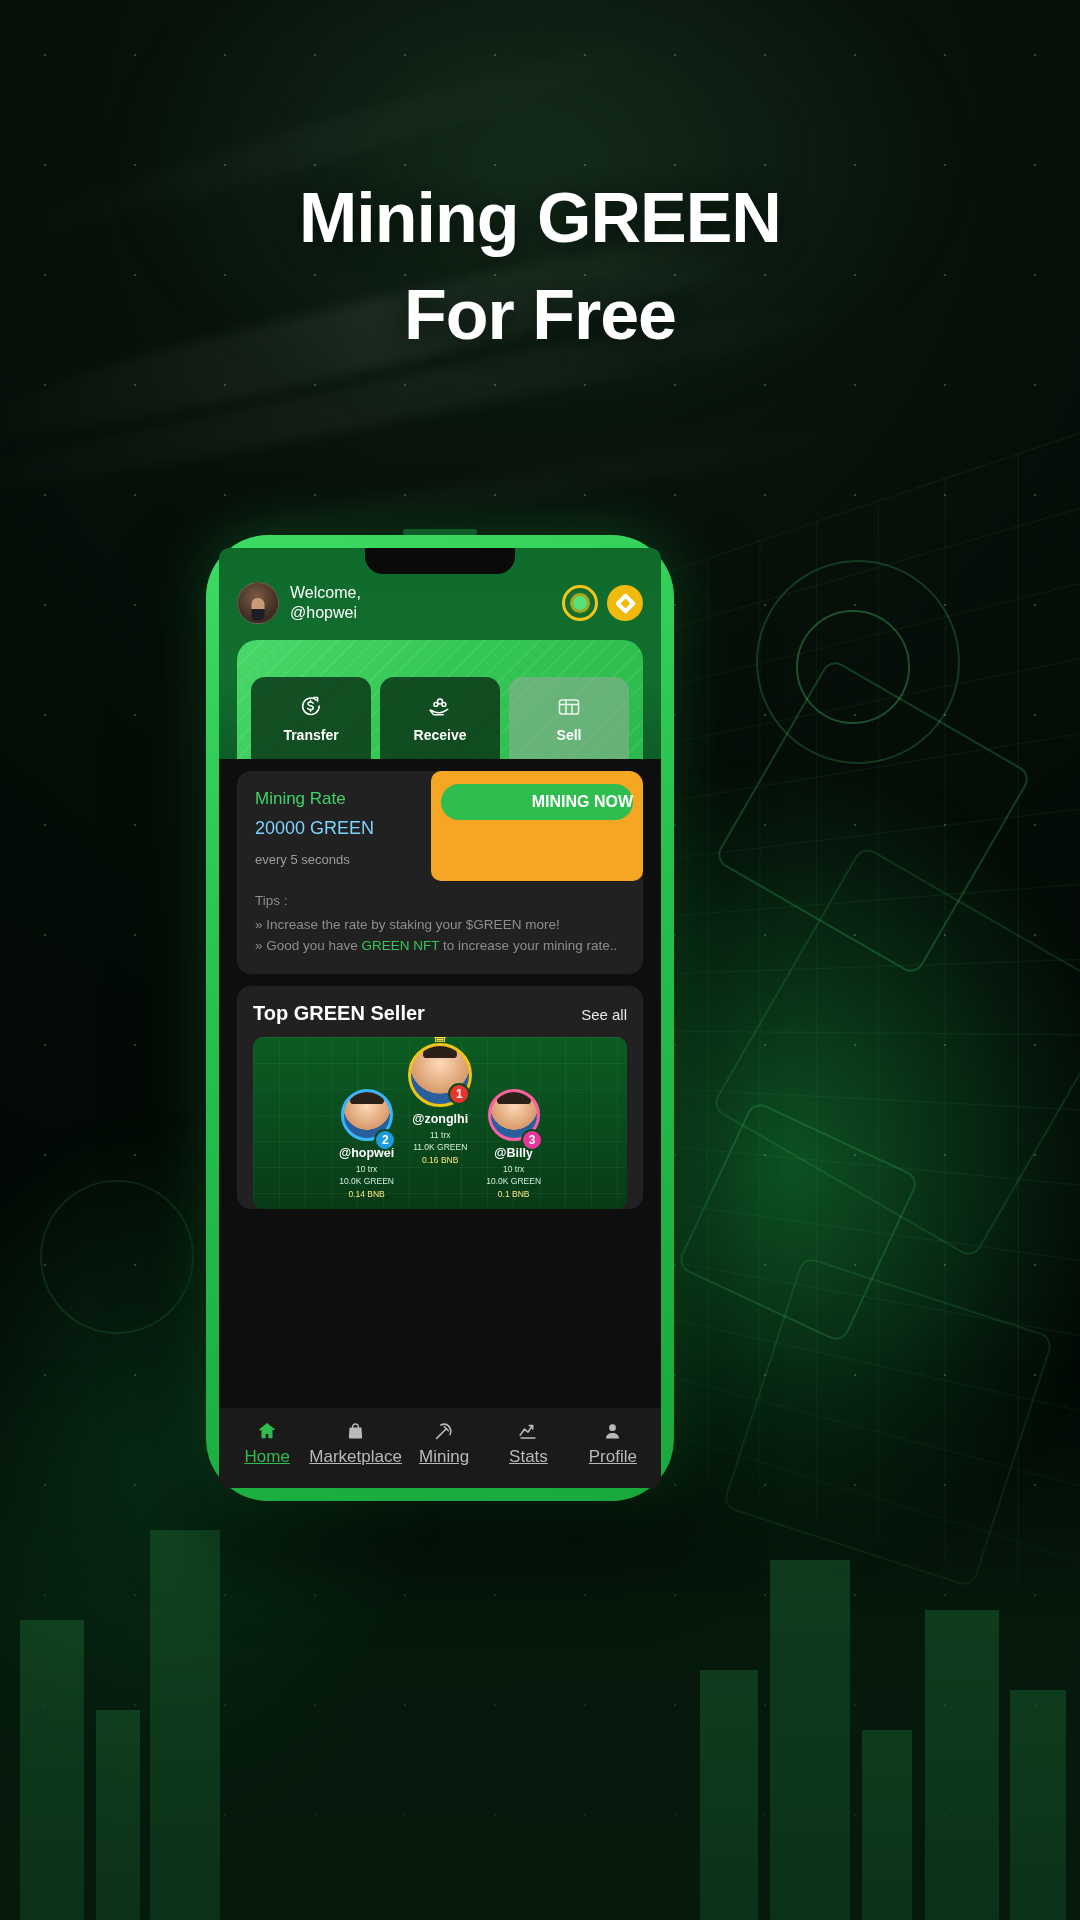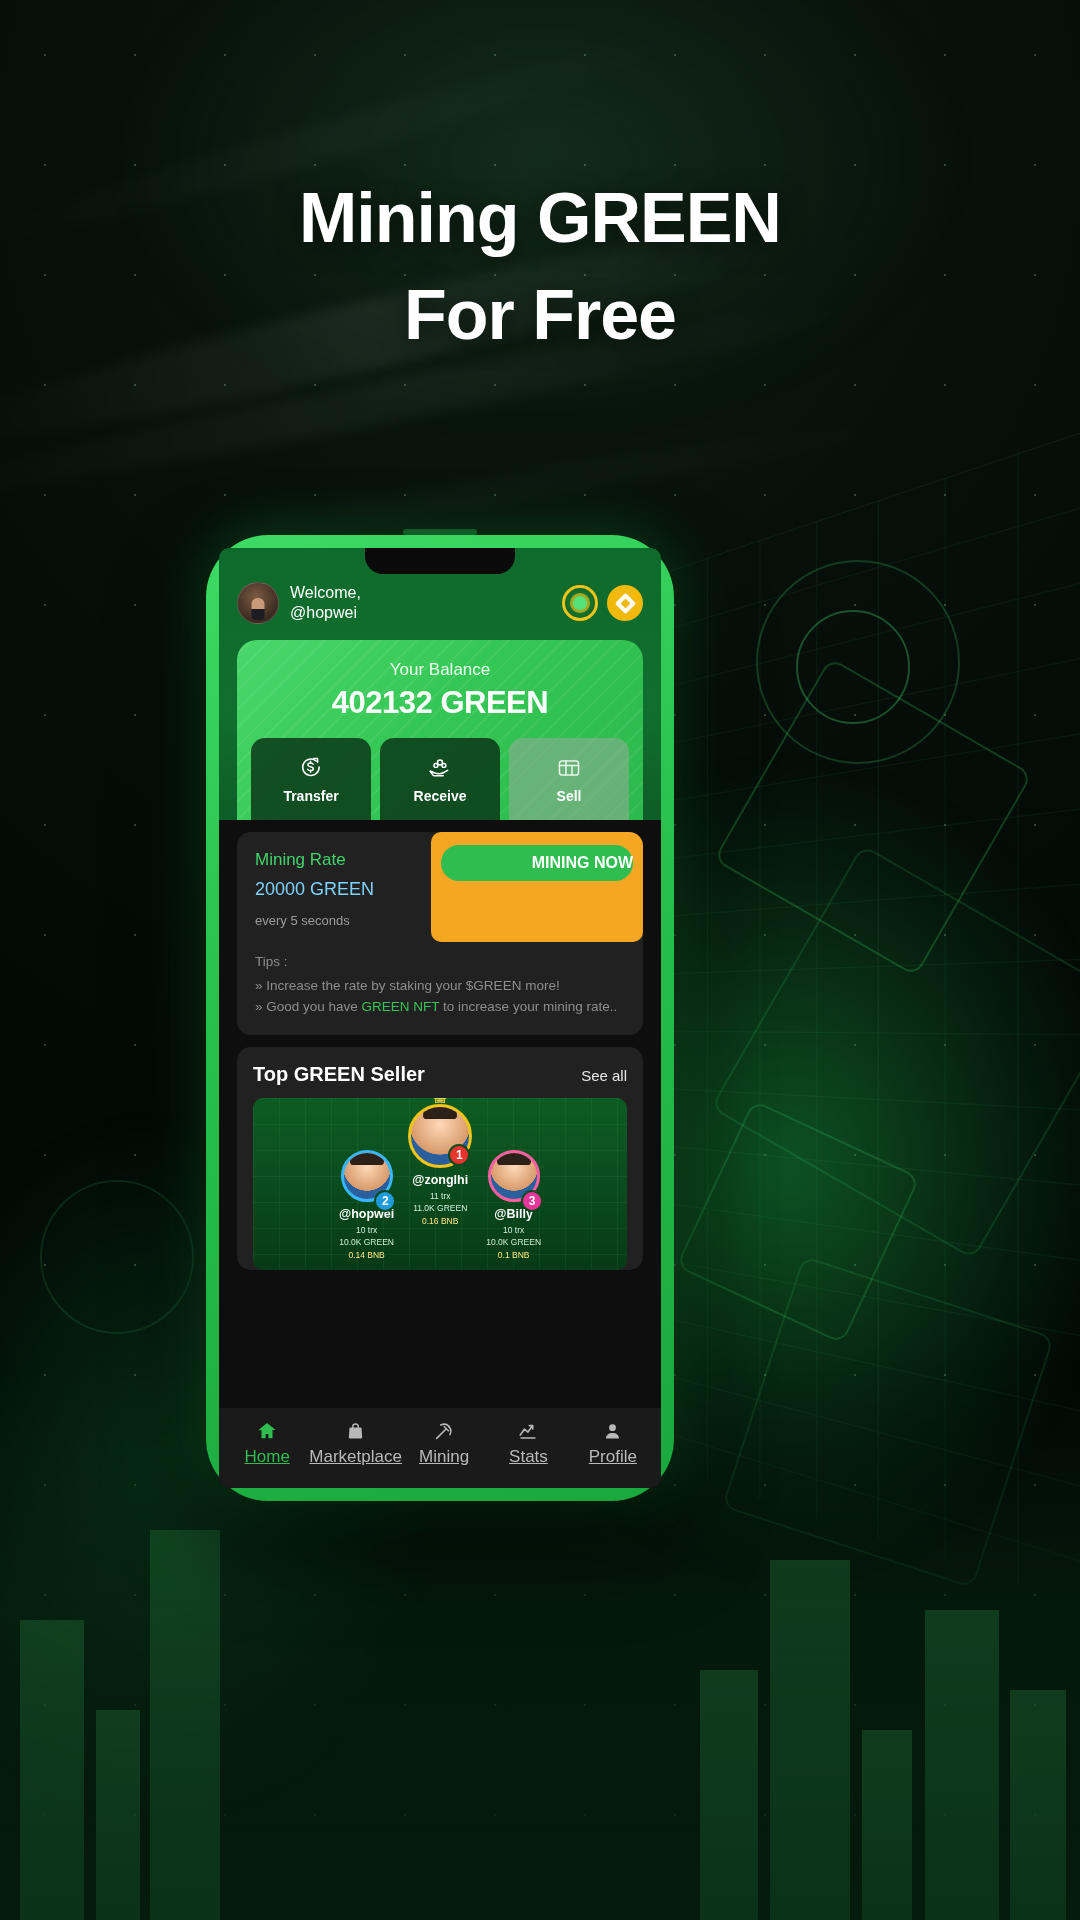--- a/index.html
+++ b/index.html
@@ -218,24 +218,20 @@
               <i></i>
             </div>
           <div class="badge badge-bnb">
               <div class="bnb-d"></div>
             </div>
         </div>
       </div>
 
       <div class="bal-card">
         <div class="bal-stripes"></div>
-        <div class="bal-in">
-          <div class="bal-lbl">Your Balance</div>
-          <div class="bal-amt">402132 GREEN</div>
-        </div>
         <div class="acts">
           <div class="act">
             <span>
               <svg width="26" height="26" viewBox="0 0 24 24" fill="none" stroke="#fff" stroke-width="1.4" stroke-linecap="round" stroke-linejoin="round">
                 <path d="M19.5 11a7.6 7.6 0 1 1-2.6-5.4"></path>
                 <path d="M14.5 3.2h3.6v3.6"></path>
                 <path d="M14 8.5c-.5-.8-1.5-1.2-2.6-1.2-1.4 0-2.3.7-2.3 1.7 0 2.4 5 1.1 5 3.6 0 1.1-1 1.8-2.5 1.8-1.2 0-2.2-.4-2.7-1.2"></path>
                 <path d="M11.6 5.8v1.5M11.6 14.4v1.6"></path>
               </svg>
             </span>

